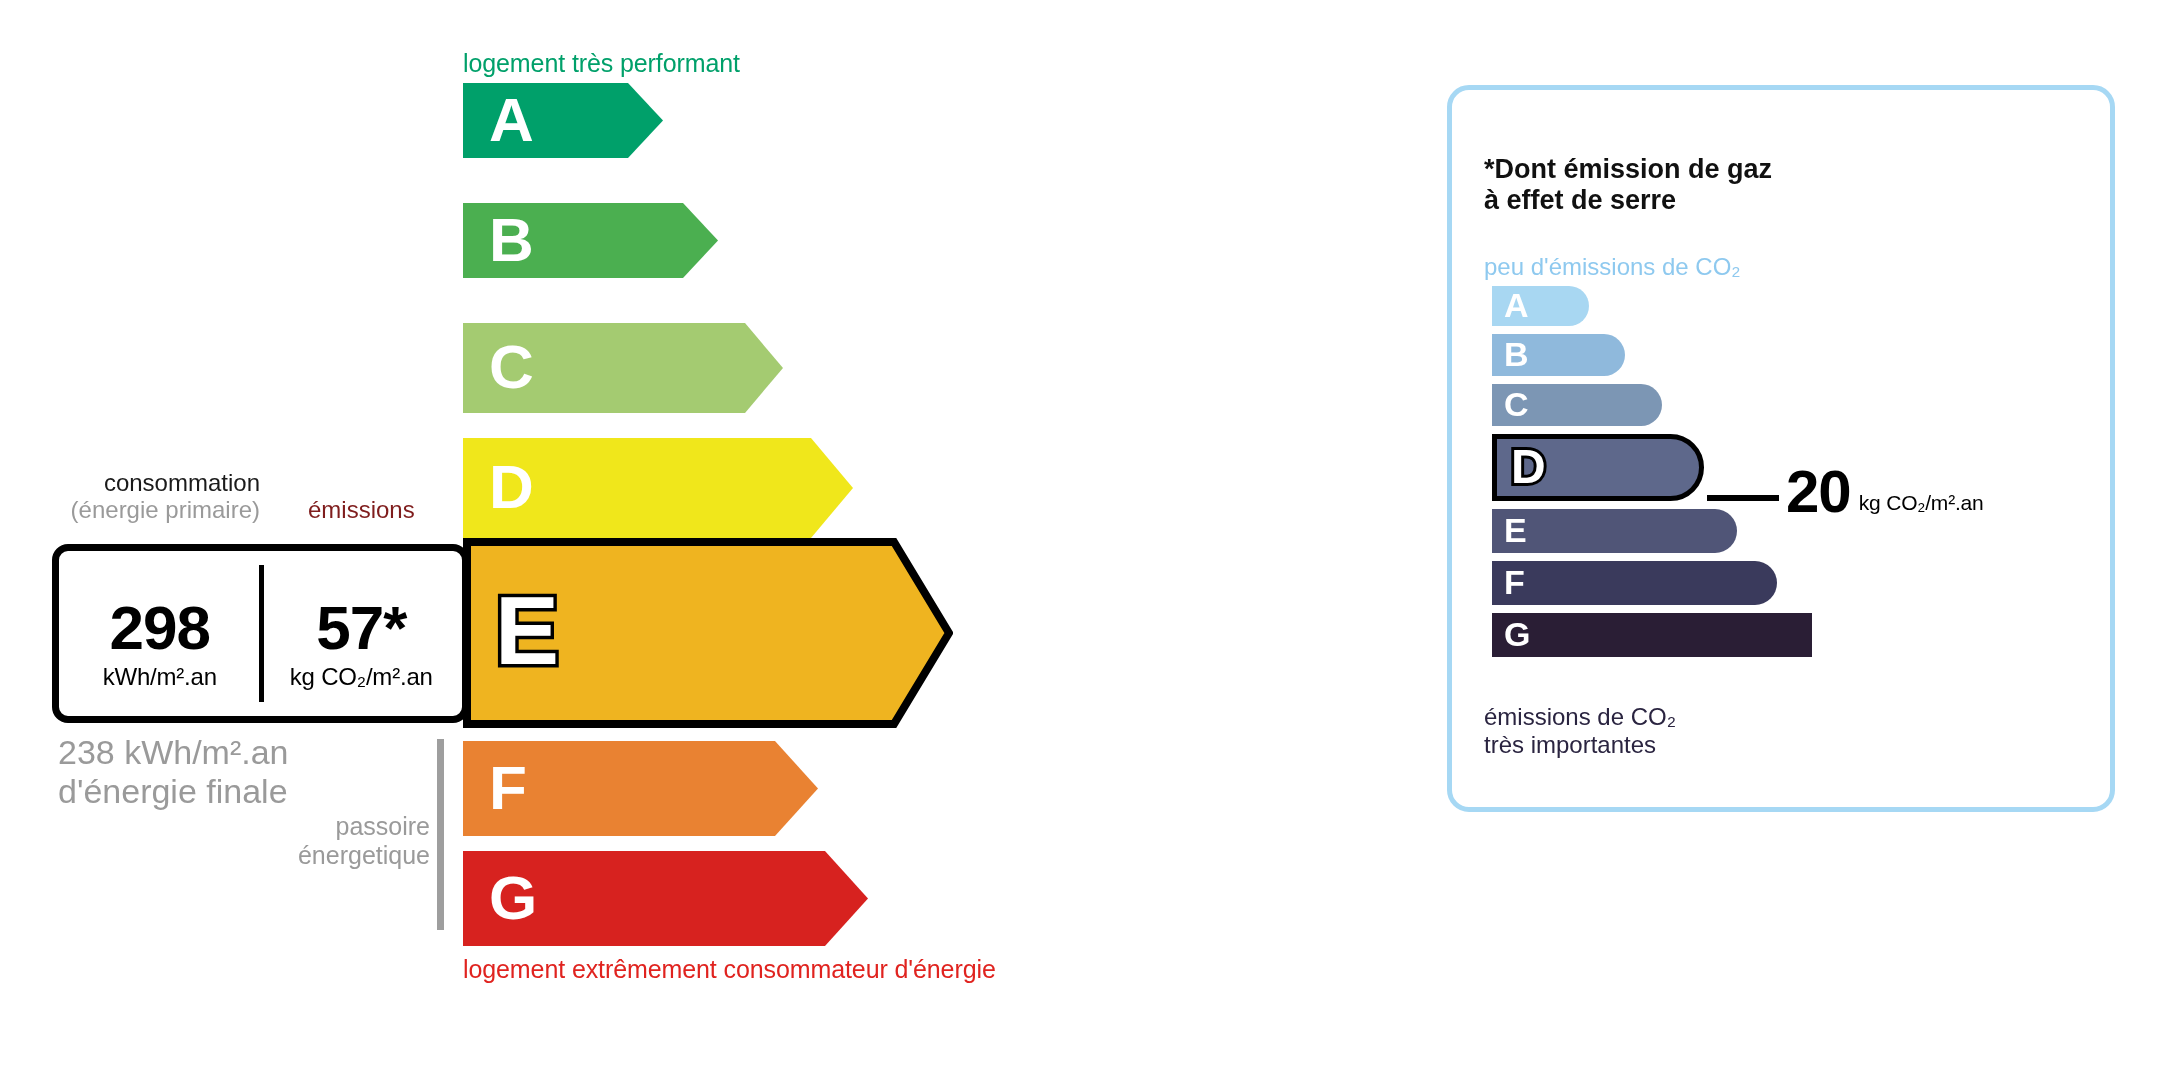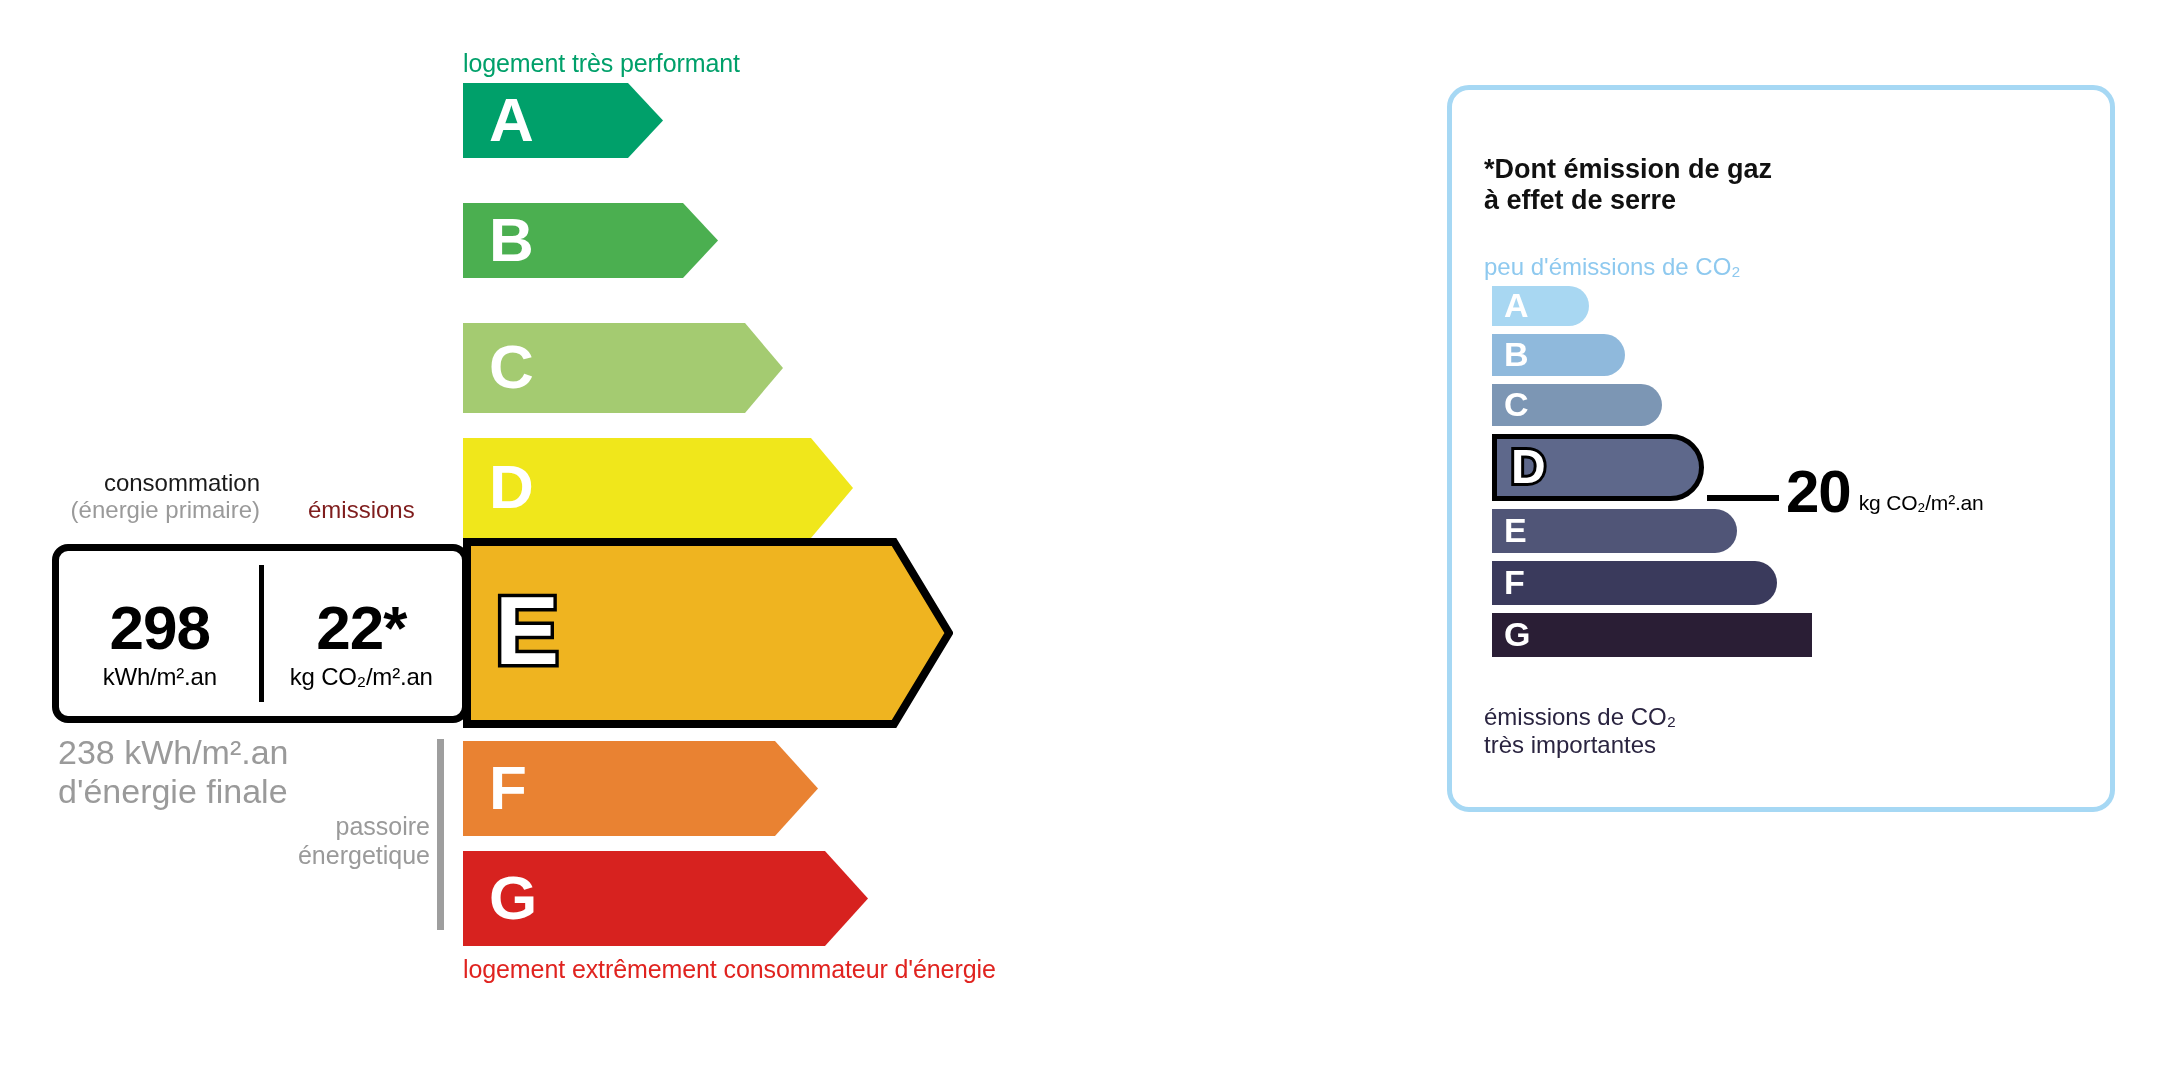--- a/index.html
+++ b/index.html
@@ -383,21 +383,21 @@
     </div>
     <div id="label-emissions">émissions</div>
 
     <div id="value-box">
       <div id="value-box-inner">
         <div class="value-cell">
           <div class="value-number">298</div>
           <div class="value-unit">kWh/m².an</div>
         </div>
         <div class="value-cell">
-          <div class="value-number">22*</div>
+          <div class="value-number">57*</div>
           <div class="value-unit">kg CO₂/m².an</div>
         </div>
         <div id="value-divider"></div>
       </div>
     </div>
 
     <div id="label-final">
       <div>238 kWh/m².an</div>
       <div>d'énergie finale</div>
     </div>

